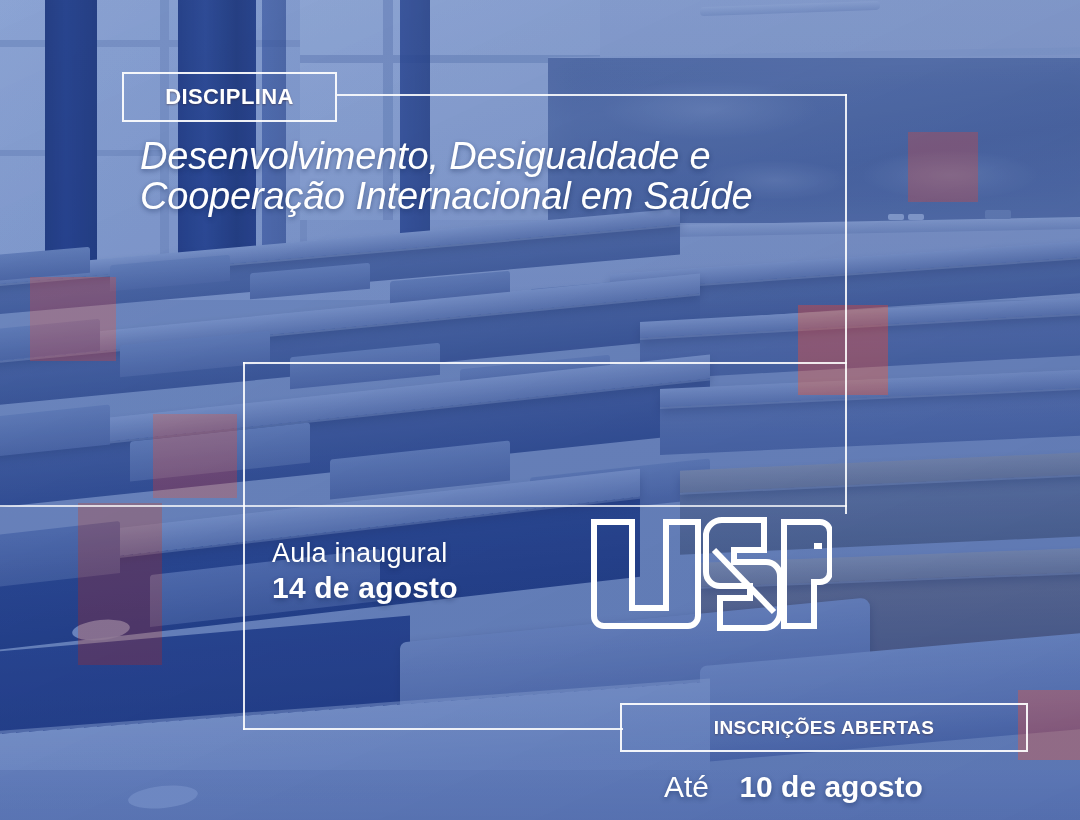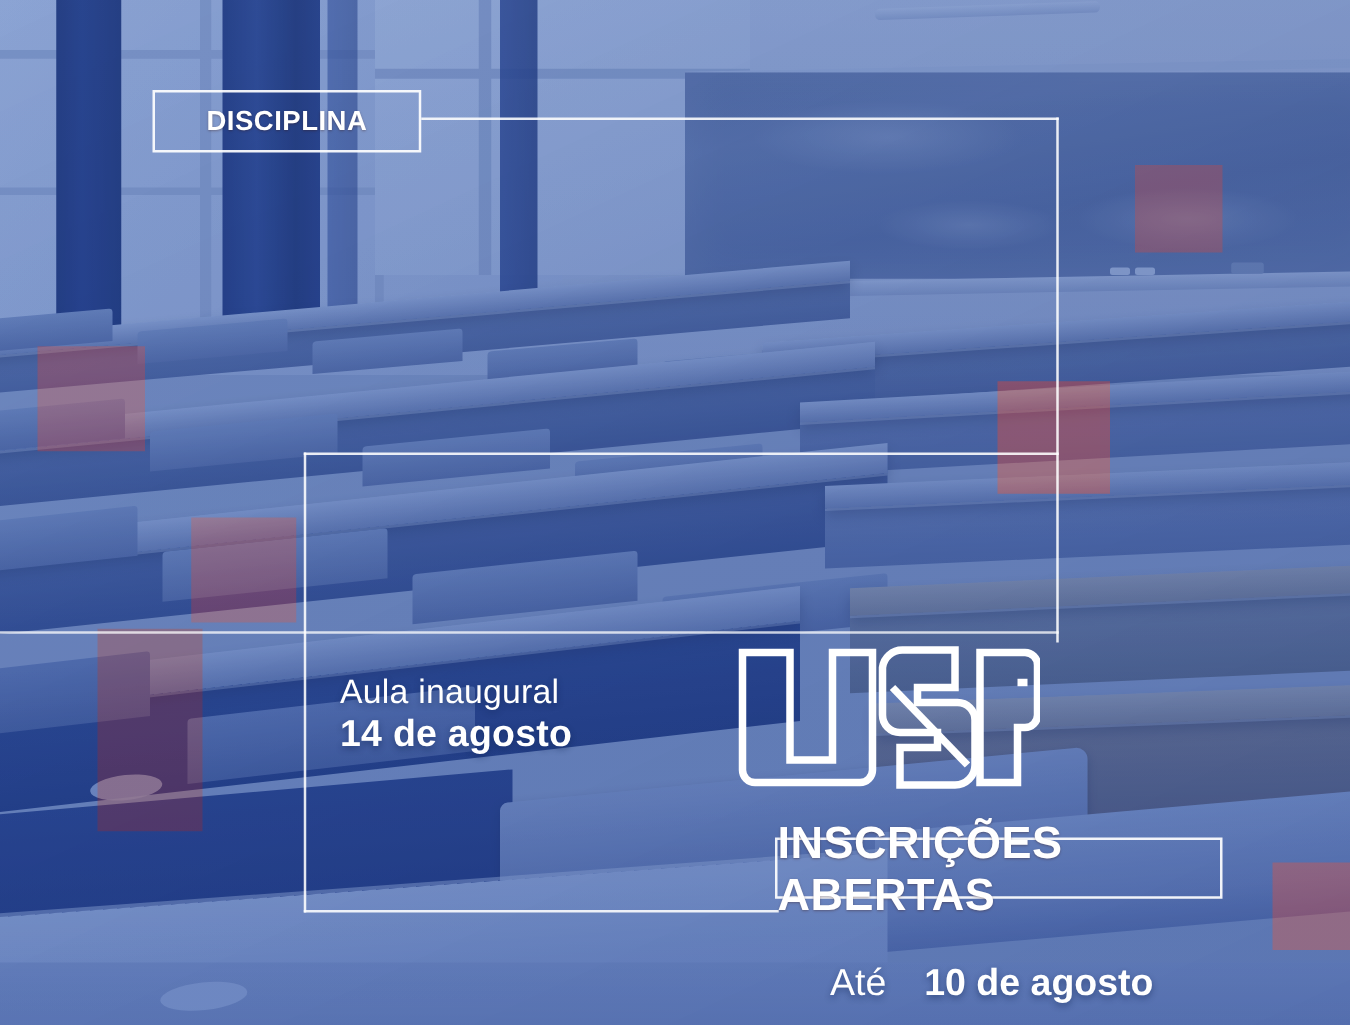--- a/index.html
+++ b/index.html
@@ -165,22 +165,22 @@
     font-weight:bold;
     letter-spacing:.4px;
     text-shadow:0 1px 2px rgba(60,20,10,.35);
   }
 
   #disciplina-badge {
     left:122px; top:72px; width:215px; height:50px;
     font-size:22px;
   }
   #inscricoes-badge {
-    left:620px; top:670px; width:358px; height:49px;
-    font-size:36px;
+    left:620px; top:703px; width:408px; height:49px;
+    font-size:19px;
   }
   .badge-fill {
     position:absolute; inset:0;
     background:linear-gradient(180deg, rgba(199,109,84,.93), rgba(183,95,72,.93));
     z-index:-1;
   }
 
   #course-title {
     position:absolute; left:140px; top:136px; width:760px;
     color:#fff;
@@ -337,20 +337,24 @@
   <div class="line h soft" style="left:0px; top:505px; width:847px;"></div>
   <div class="line v" style="left:243px; top:362px; height:368px;"></div>
   <div class="line h" style="left:243px; top:362px; width:604px;"></div>
   <div class="line h" style="left:243px; top:728px; width:380px;"></div>
 
   <div class="badge" id="disciplina-badge">
     <span class="badge-fill"></span>
     <span>DISCIPLINA</span>
   </div>
 
+  <div id="course-title">
+    <span class="l1">Desenvolvimento, Desigualdade e</span>
+    <span class="l2">Cooperação Internacional em Saúde</span>
+  </div>
 
 
   <div id="aula-block">
     <div id="aula-line1">Aula inaugural</div>
     <div id="aula-line2">14 de agosto</div>
   </div>
 
   <div id="usp-logo">
     <svg viewBox="0 0 244 116" fill="none" aria-hidden="true">
       <g stroke="#ffffff" stroke-width="6" stroke-linejoin="miter" stroke-linecap="butt">

